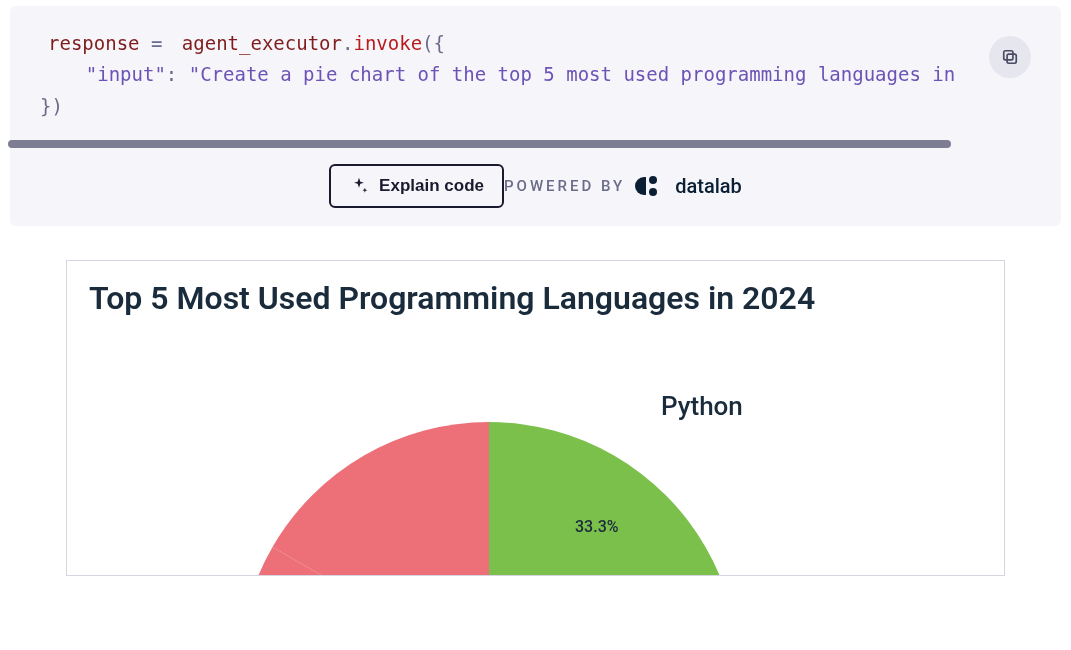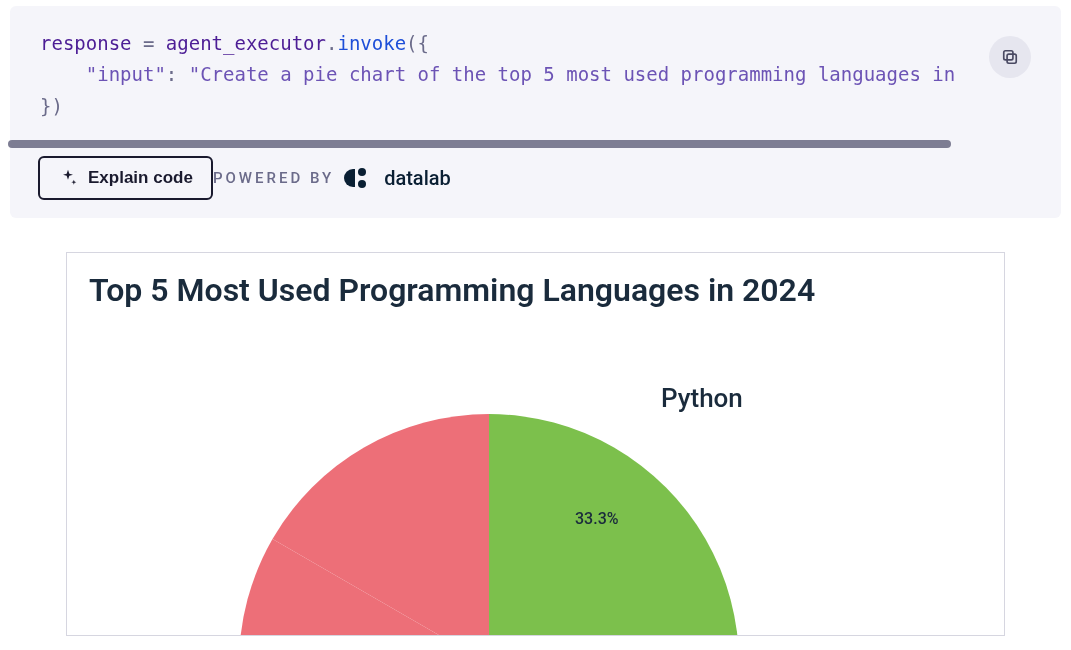--- a/index.html
+++ b/index.html
@@ -23,23 +23,23 @@
       padding: 22px 30px 12px 30px;
     }
     pre.code {
       font-family: ui-monospace, "SF Mono", Menlo, Consolas, monospace;
       font-size: 19px;
       line-height: 1.65;
       white-space: pre;
       overflow: hidden;
       color: #1a1a2e;
     }
-    .tok-id { color: #4c1d95; }
+    .tok-id { color: #7f1d1d; margin-left: 8px; }
     .tok-op { color: #6b6b8a; }
-    .tok-fn { color: #1d4ed8; }
+    .tok-fn { color: #b91c1c; }
     .tok-str { color: #6c53b5; }
     .tok-punc { color: #6b6b8a; }
     .copy-btn {
       position: absolute;
       top: 30px;
       right: 30px;
       width: 42px;
       height: 42px;
       border-radius: 50%;
       background: #e6e6ef;
@@ -61,22 +61,22 @@
       left: 0;
       top: 0;
       height: 8px;
       width: 943px;
       background: #7d7d93;
       border-radius: 4px;
     }
     .footer-bar {
       display: flex;
       align-items: center;
-      justify-content: flex-start;
-      padding: 8px 28px 18px 28px;
+      justify-content: center;
+      padding: 16px 28px 18px 28px;
     }
     .explain-btn {
       display: inline-flex;
       align-items: center;
       gap: 10px;
       background: #f5f5fa;
       border: 2px solid #1a1a2e;
       border-radius: 6px;
       padding: 10px 18px;
       font-size: 17px;
@@ -118,21 +118,21 @@
     }
     .datalab-logo .word {
       font-size: 20px; font-weight: 500; color: #0a1f33; margin-left: 12px;
     }
 
     .chart-container {
       margin: 34px 66px 0 66px;
       border: 1px solid #d6d6e0;
       background: #fff;
       padding: 18px 20px 0 20px;
-      height: 384px;
+      height: 316px;
       overflow: hidden;
       position: relative;
     }
     .chart-title {
       font-size: 32px;
       font-weight: 600;
       color: #1a2b3c;
       margin-bottom: 0;
       margin-left: 2px;
     }

